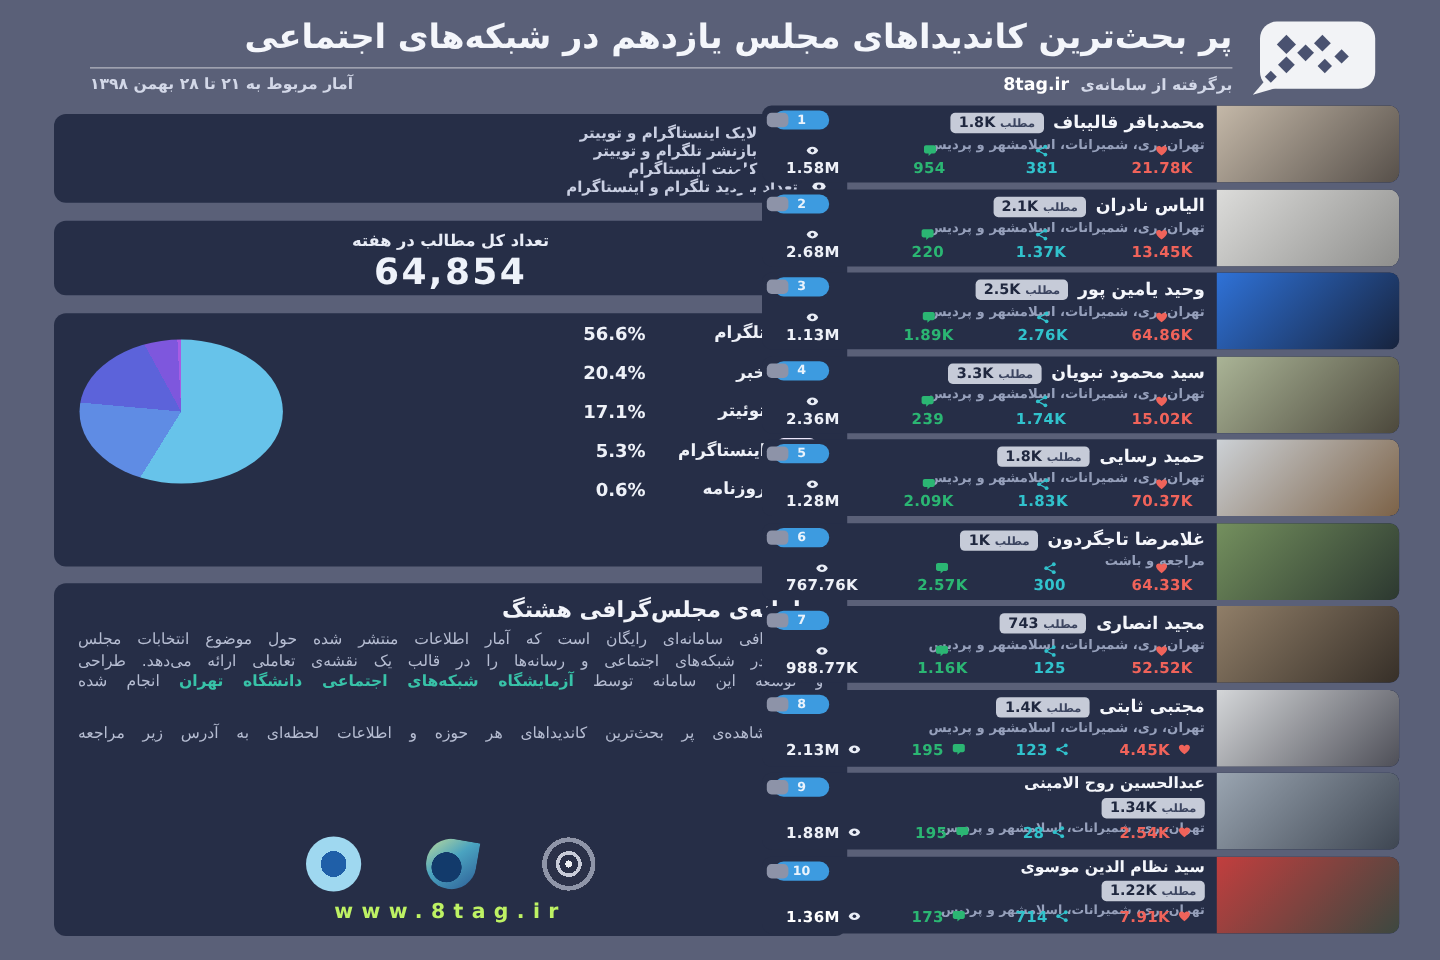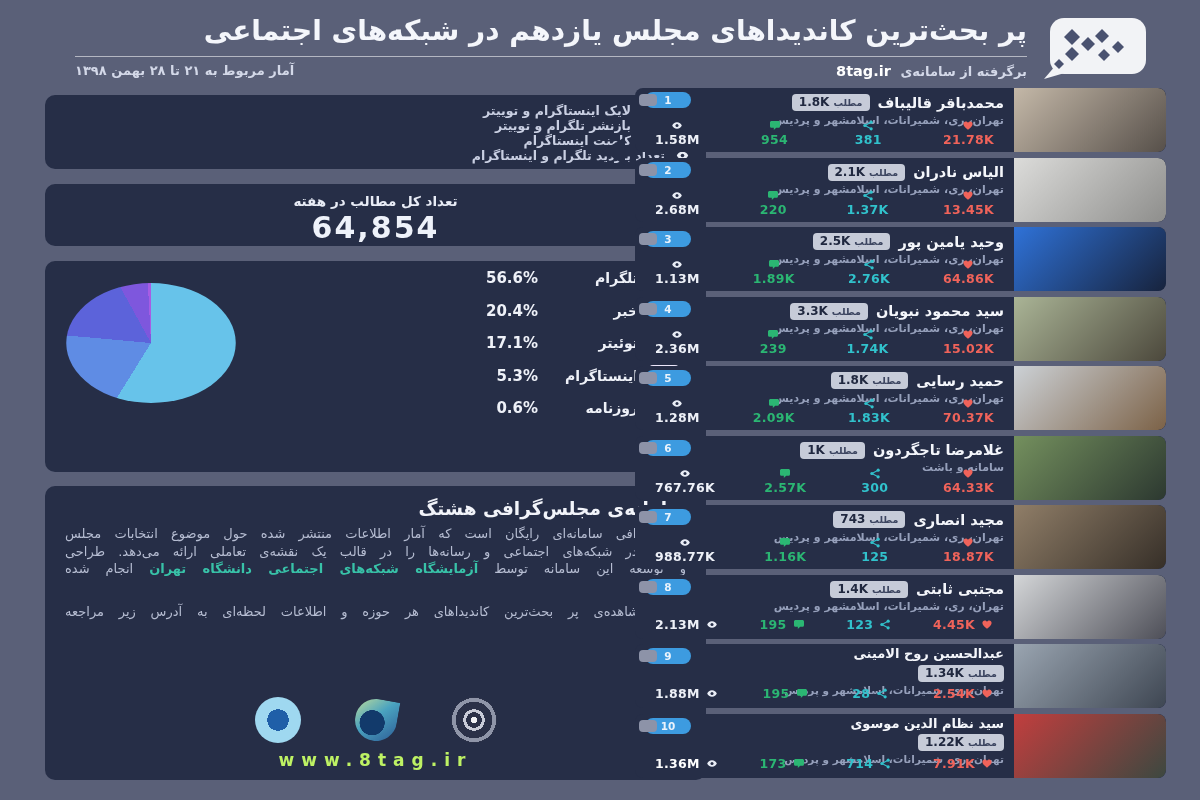--- a/index.html
+++ b/index.html
@@ -493,21 +493,21 @@
         </div>
         <div class="photo" style="background: linear-gradient(135deg, rgb(116, 144, 94), rgb(44, 56, 48));"></div>
         <div class="content">
           <div class="name-row">
             <h3 class="name">غلامرضا تاجگردون</h3>
             <span class="pbadge">
               <span class="pb-val">1K</span>
               <span class="pb-unit">مطلب</span>
             </span>
           </div>
-          <div class="district">سامانه و باشت</div>
+          <div class="district">مراجعه و باشت</div>
         </div>
         <div class="stats">
           <span class="stat st-views">
             <span class="s-ic" style="color: rgb(233, 237, 246);">
               <svg viewBox="0 0 16 16">
                 <path fill="currentColor" d="M8 3.4C4.7 3.4 2 5.4 1 8c1 2.6 3.7 4.6 7 4.6s6-2 7-4.6c-1-2.6-3.7-4.6-7-4.6Z"></path>
                 <circle cx="8" cy="8" r="2.2" fill="#262e47"></circle>
               </svg>
             </span>
             <span class="s-val" style="color: rgb(238, 241, 248);">767.76K</span>
@@ -584,21 +584,21 @@
               </svg>
             </span>
             <span class="s-val" style="color: rgb(49, 194, 204);">125</span>
           </span>
           <span class="stat st-likes">
             <span class="s-ic" style="color: rgb(240, 99, 90);">
               <svg viewBox="0 0 16 16" fill="currentColor">
                 <path d="M8 14C3.9 10.9 1.3 8.3 1.3 5.7 1.3 3.8 2.8 2.3 4.7 2.3 6 2.3 7.2 3 8 4.1 8.8 3 10 2.3 11.3 2.3c1.9 0 3.4 1.5 3.4 3.4 0 2.6-2.6 5.2-6.7 8.3Z"></path>
               </svg>
             </span>
-            <span class="s-val" style="color: rgb(240, 99, 90);">18.87K</span>
+            <span class="s-val" style="color: rgb(240, 99, 90);">52.52K</span>
           </span>
         </div>
       </article>
       <article class="card inline">
         <div class="rank">
           <span>8</span>
         </div>
         <div class="photo" style="background: linear-gradient(135deg, rgb(212, 214, 216), rgb(78, 79, 88));"></div>
         <div class="content">
           <div class="name-row">

